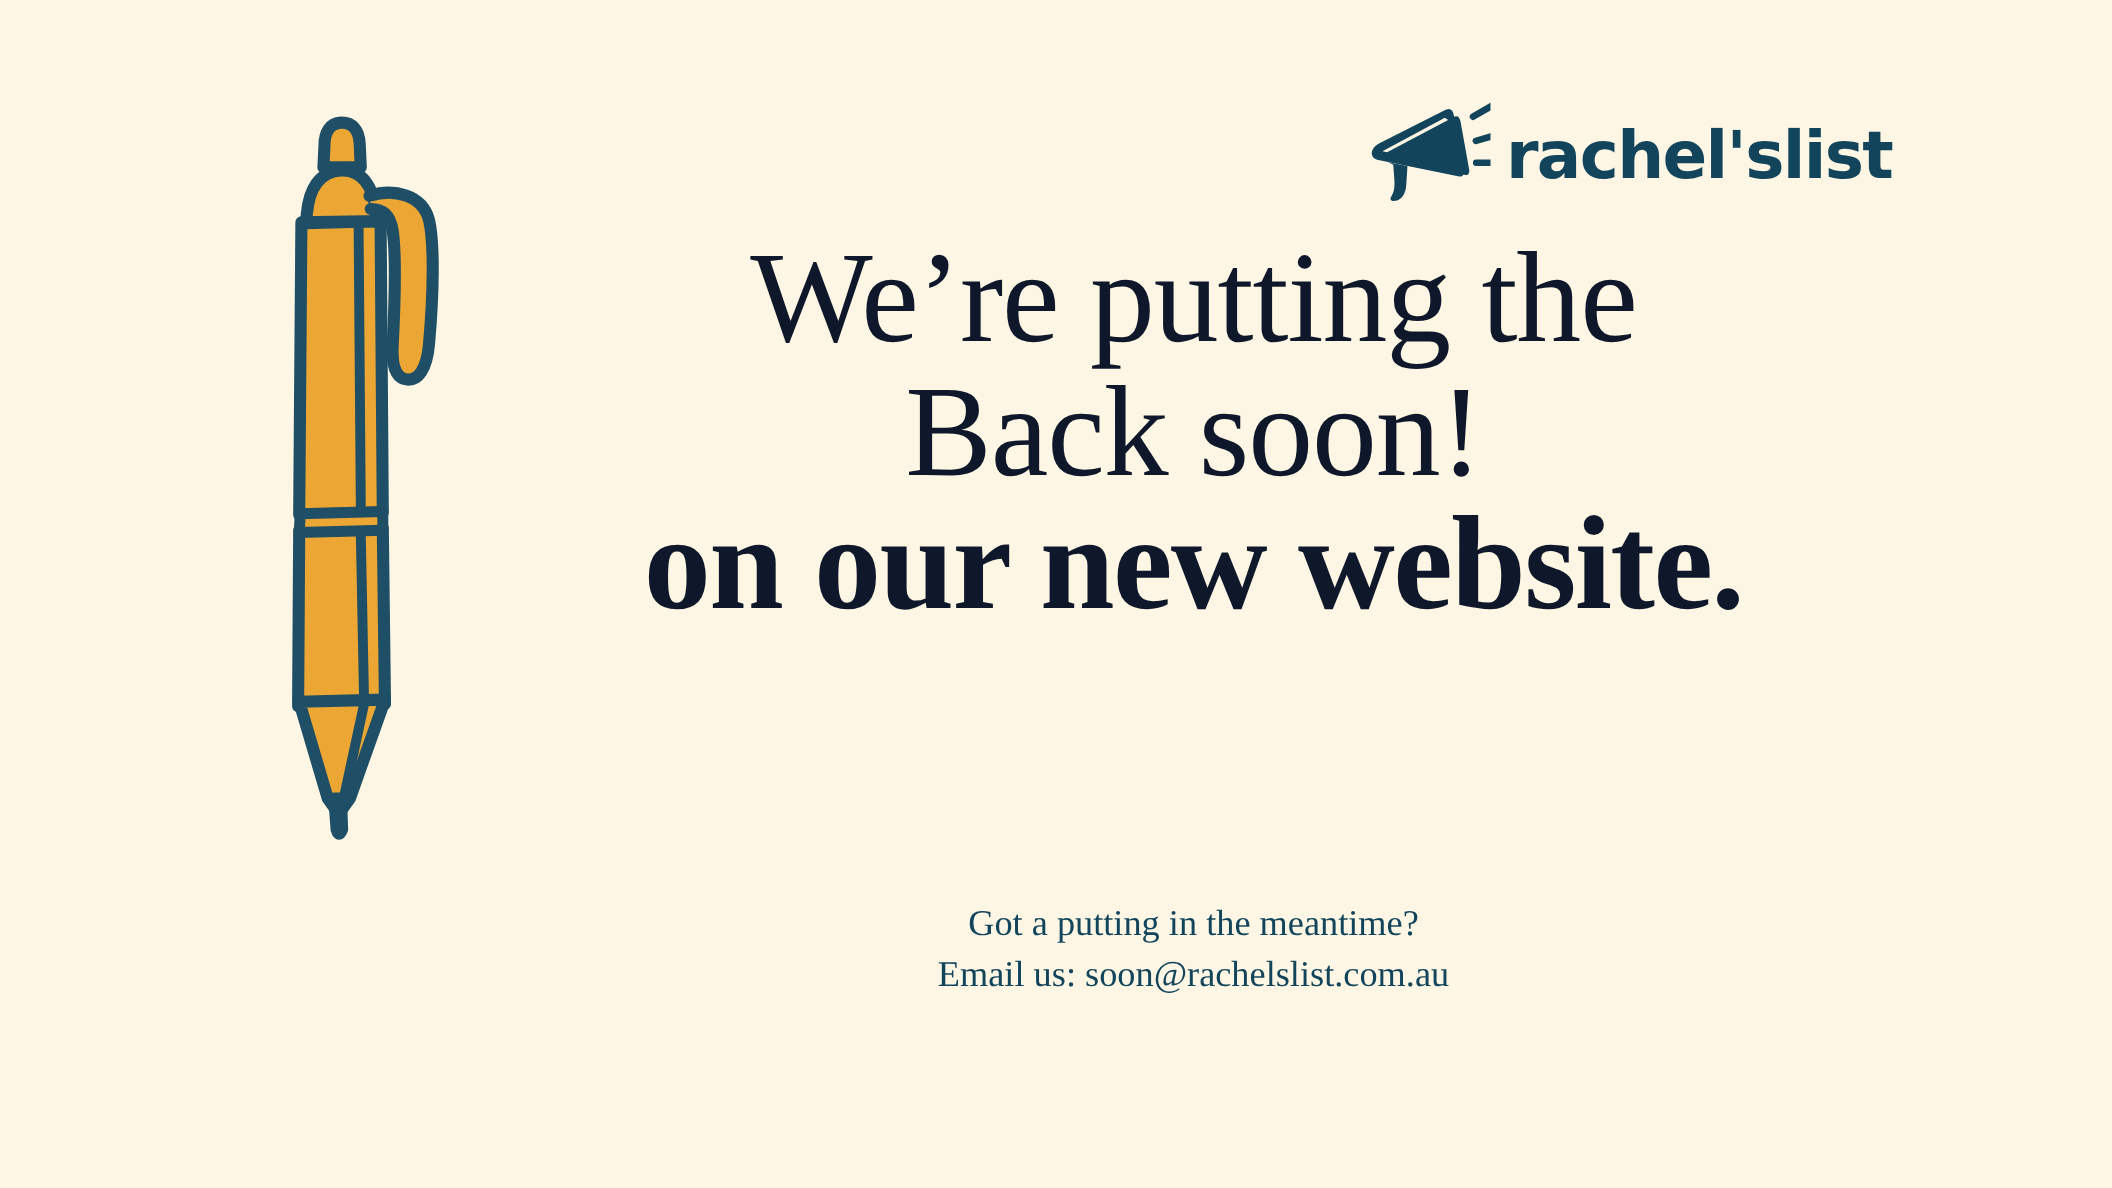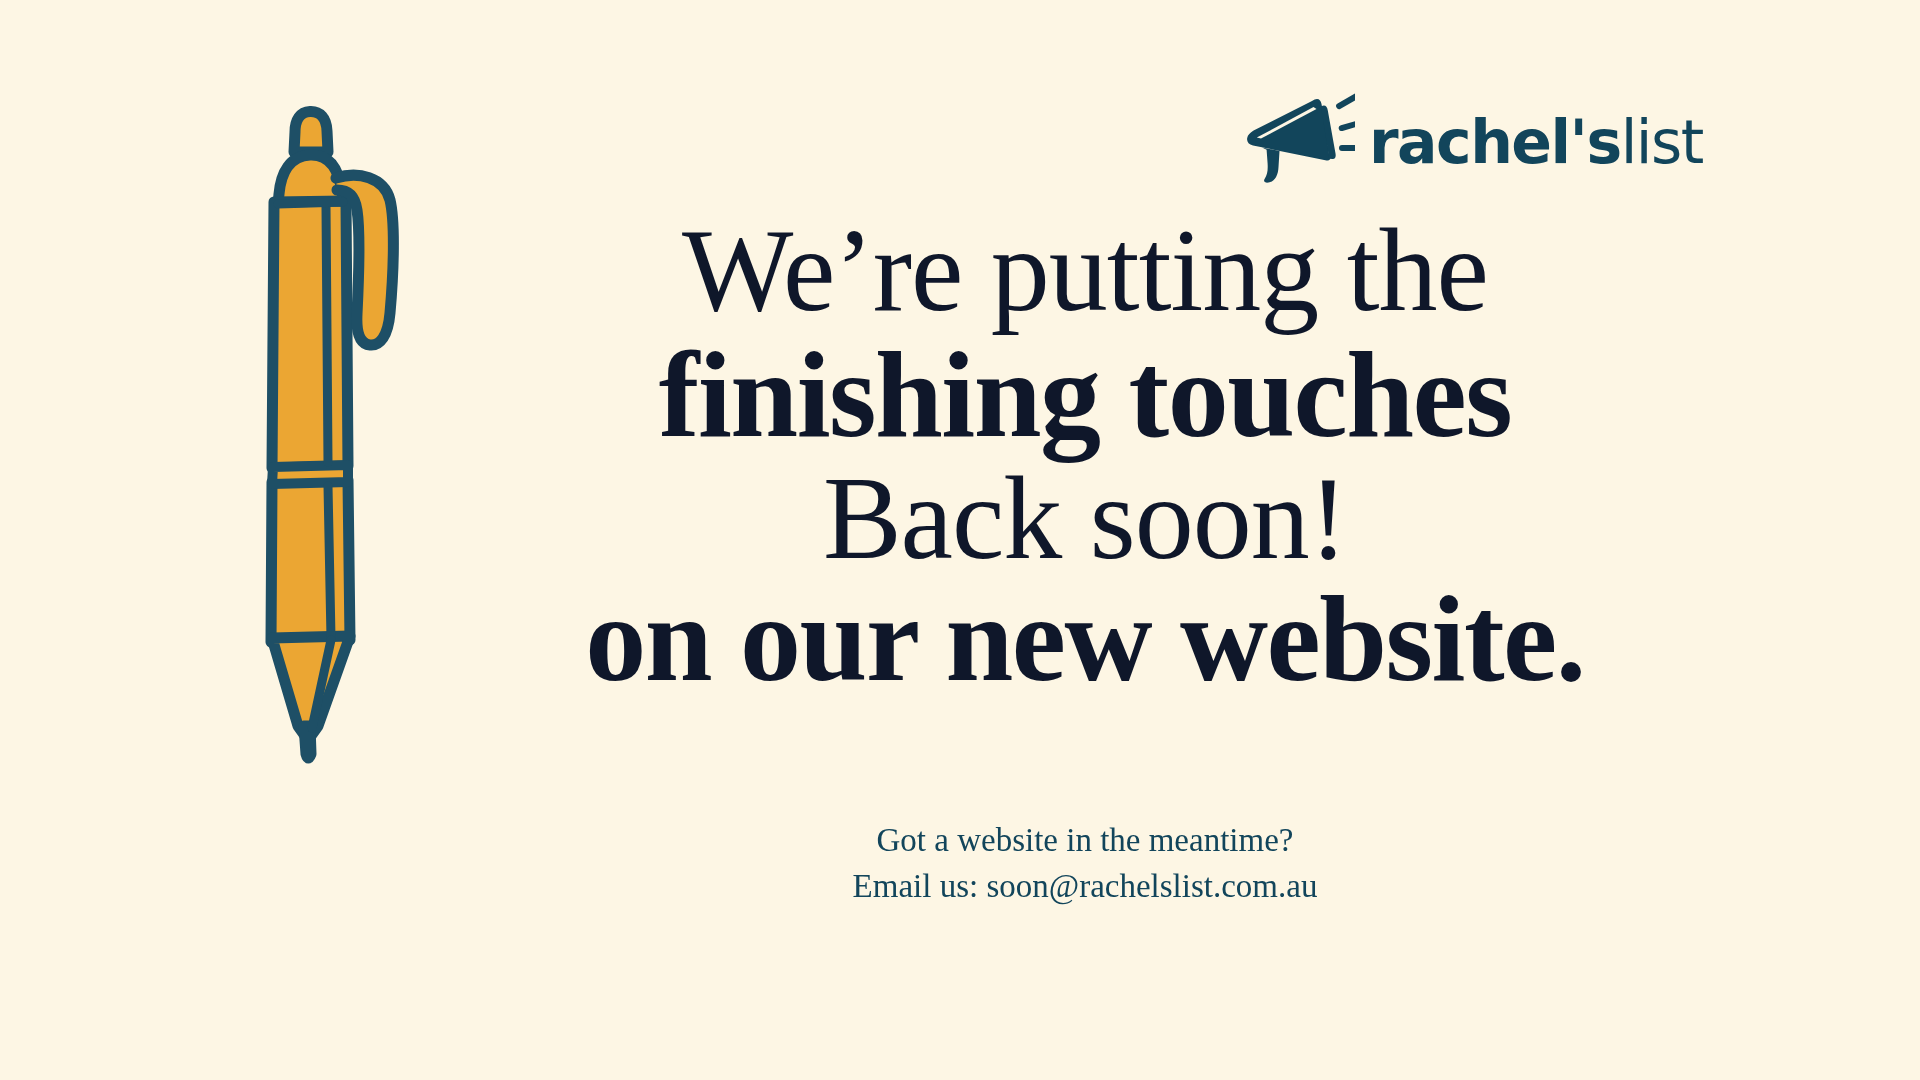--- a/index.html
+++ b/index.html
@@ -42,21 +42,21 @@
   #logo-wordmark {
     font-family: "DejaVu Sans", "Liberation Sans", sans-serif;
     font-size: 60px;
     line-height: 1;
     letter-spacing: -1.5px;
     color: #12455B;
     white-space: nowrap;
     margin-top: 2px;
   }
   #logo-wordmark .lw-light { font-weight: 700; }
-  #logo-wordmark .lw-bold  { font-weight: 400; margin-top: 32px; }
+  #logo-wordmark .lw-bold  { font-weight: 700; margin-top: 32px; }
 
   
   #pen-illustration {
     position: absolute;
     left: 238px;
     top: 78px;
     width: 266px;
     height: 700px;
   }
   #pen-illustration svg { display: block; width: 100%; height: 100%; }
@@ -180,23 +180,22 @@
         <path d="M93 562 L74 650" stroke="#1E4F66" stroke-width="9" fill="none"></path>
 
         <path d="M40 126 L105 124" stroke="#1E4F66" stroke-width="9" fill="none"></path>
 
       </g>
     </svg>
   </div>
 
   <div id="headline-block">
     <span class="headline-line hl-1">We’re putting the</span>
-    <span class="headline-line hl-2">finishing touches</span>
     <span class="headline-line hl-4">Back soon!</span>
     <span class="headline-line hl-3">on our new website.</span>
   </div>
 
   <div id="contact-block">
-    <span class="contact-line">Got a website in the meantime?</span>
+    <span class="contact-line">Got a putting in the meantime?</span>
     <span class="contact-line">Email us: soon@rachelslist.com.au</span>
   </div>
 
 </div>
 
 </body></html>

